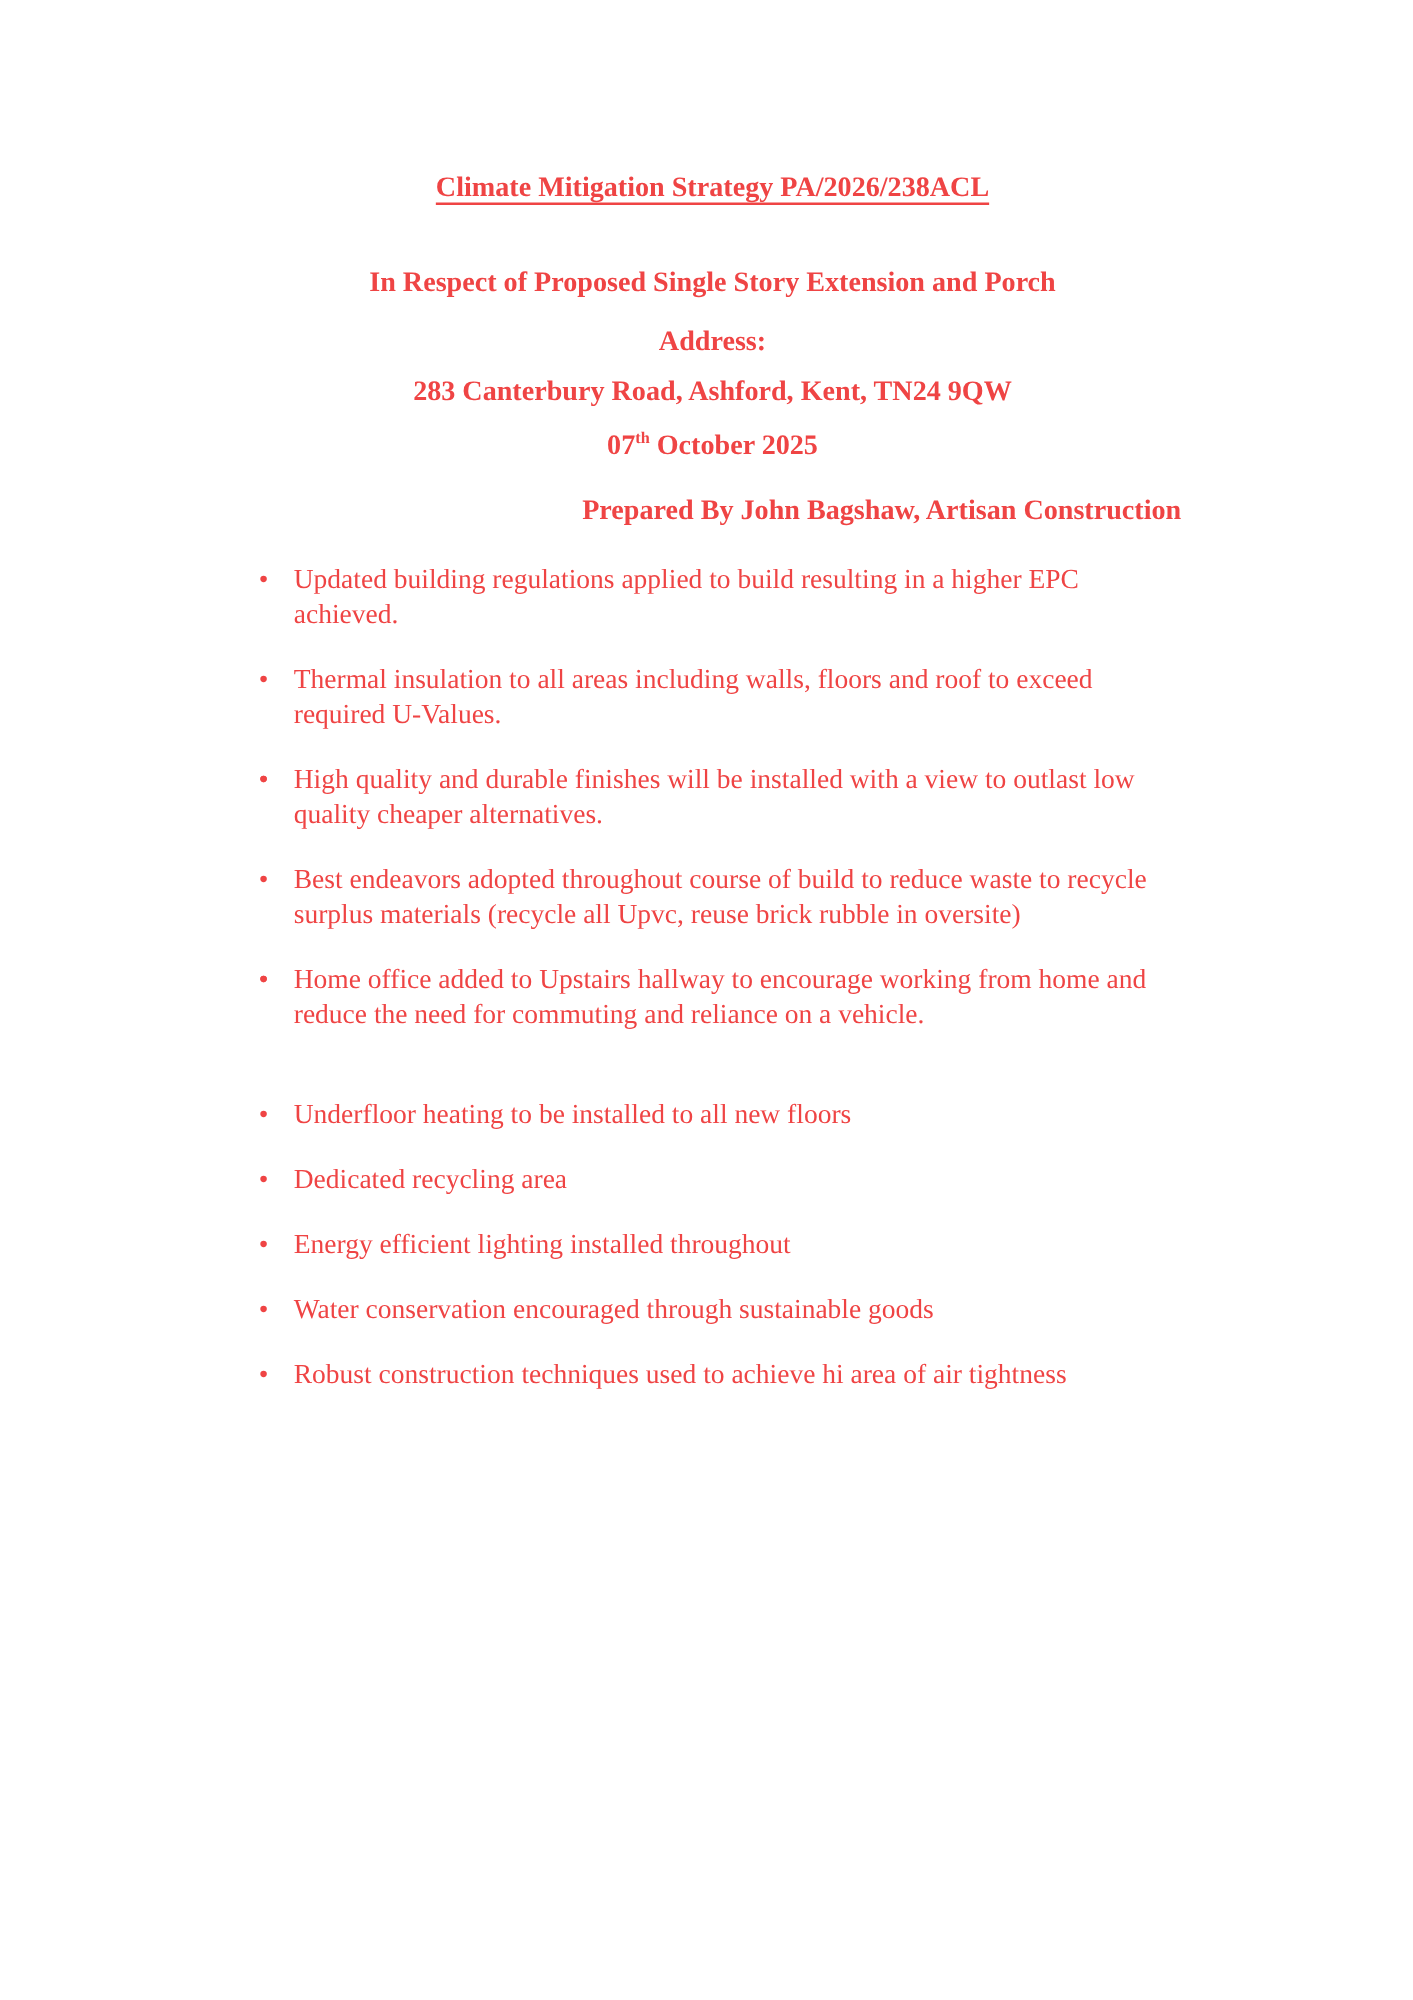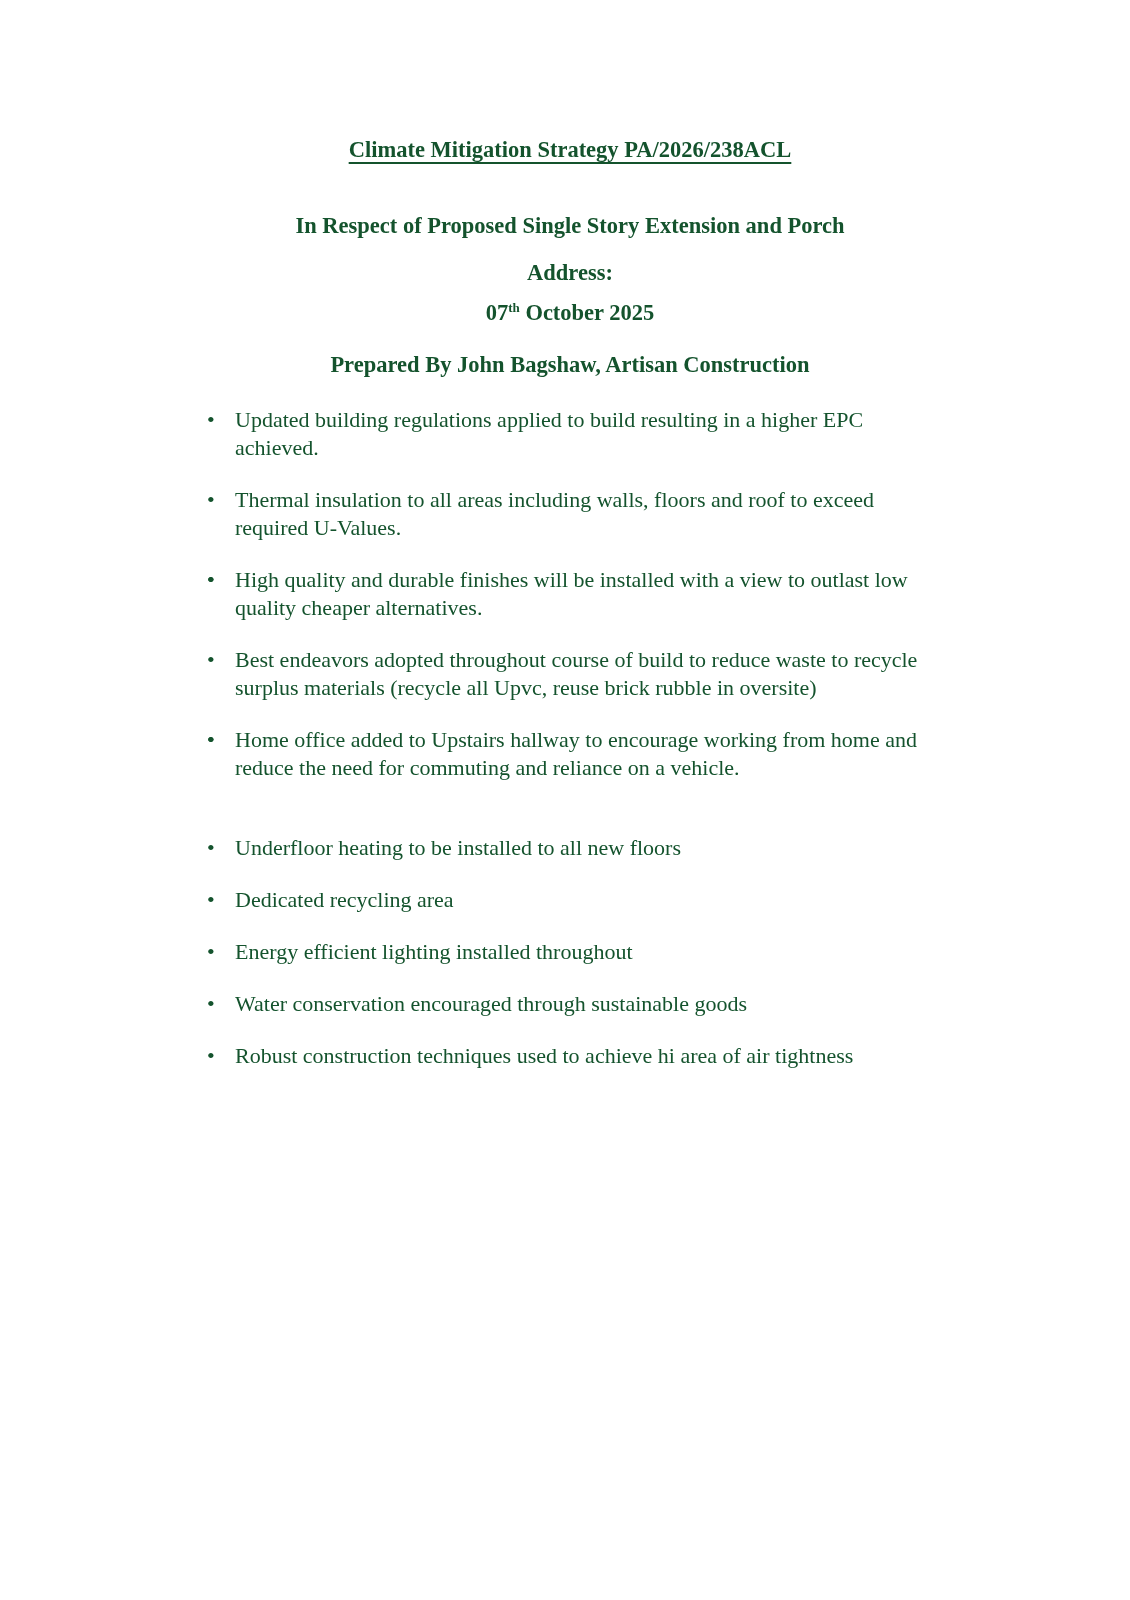--- a/index.html
+++ b/index.html
@@ -6,21 +6,21 @@
     margin: 0;
     padding: 0;
     background: #ffffff;
   }
   .doc {
     position: relative;
     width: 1130px;
     height: 1600px;
     box-sizing: border-box;
     background: #ffffff;
-    color: #14532d;
+    color: #ef4444;
     font-family: "Liberation Serif", "DejaVu Serif", serif;
     padding: 136px 185px 0 195px;
     overflow: hidden;
   }
   .hdr {
     text-align: center;
     font-weight: bold;
     font-size: 22.5px;
     line-height: 28px;
     white-space: nowrap;
@@ -28,21 +28,21 @@
   .doc-title {
     text-decoration: underline;
     text-decoration-thickness: 2px;
     text-underline-offset: 5px;
     margin-bottom: 25px;
   }
   .doc-subtitle   { margin-bottom: 19px; margin-top: 48px; }
   .addr-label     { margin-bottom: 12px; }
   .addr-line      { margin-bottom: 15px; }
   .date-line      { margin-bottom: 24px; }
-  .prepared-line  { margin-bottom: 27px; }
+  .prepared-line  { margin-bottom: 27px; text-align: right; }
   .date-line sup {
     font-size: 13px;
     line-height: 0;
     vertical-align: super;
   }
   ul.bullets {
     list-style: none;
     margin: 0 0 0 12px;
     padding: 0;
     font-size: 22px;
@@ -67,20 +67,21 @@
 <body>
 
 <div class="doc">
 
   <div class="hdr doc-title">Climate Mitigation Strategy PA/2026/238ACL</div>
 
   <div class="hdr doc-subtitle">In Respect of Proposed Single Story Extension and Porch</div>
 
   <div class="hdr addr-label">Address:</div>
 
+  <div class="hdr addr-line">283 Canterbury Road, Ashford, Kent, TN24 9QW</div>
 
   <div class="hdr date-line">
     <span>07</span><sup>th</sup><span> October 2025</span>
   </div>
 
   <div class="hdr prepared-line">Prepared By John Bagshaw, Artisan Construction</div>
 
   <ul class="bullets">
     <li>
       <span class="dot">•</span>

